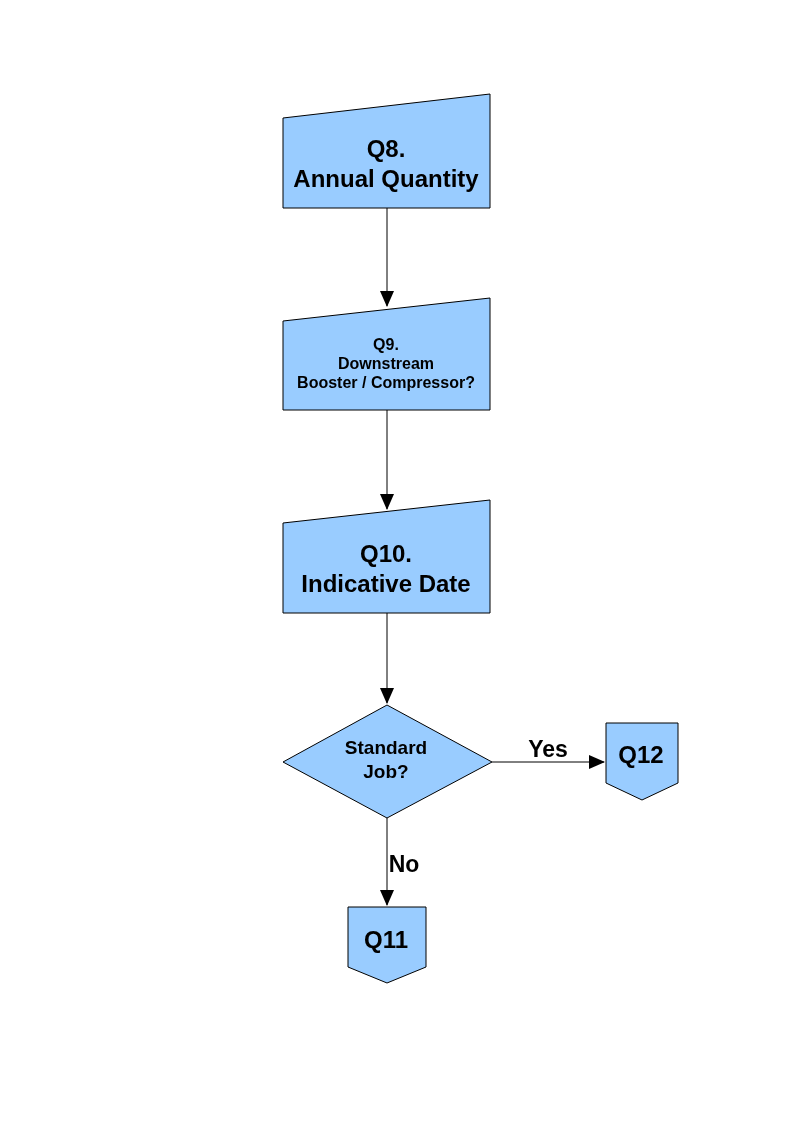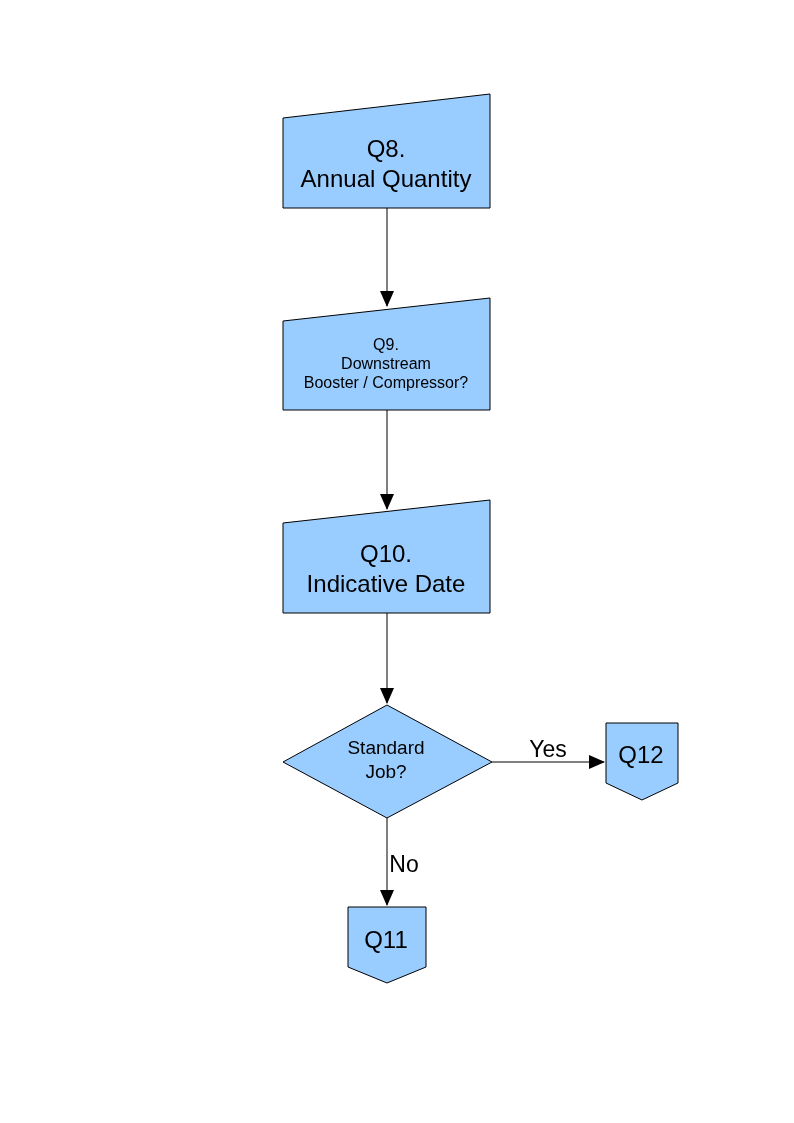--- a/index.html
+++ b/index.html
@@ -6,20 +6,21 @@
     margin: 0;
     padding: 0;
     background: #ffffff;
   }
   .page {
     position: relative;
     width: 686px;
     height: 1123px;
     background: #ffffff;
     overflow: hidden;
+    font-weight: bold;
   }
   svg text {
     font-family: "Liberation Sans", sans-serif;
     fill: #000000;
     text-anchor: middle;
   }
   .node-shape {
     stroke: #000000;
     stroke-width: 1;
   }

